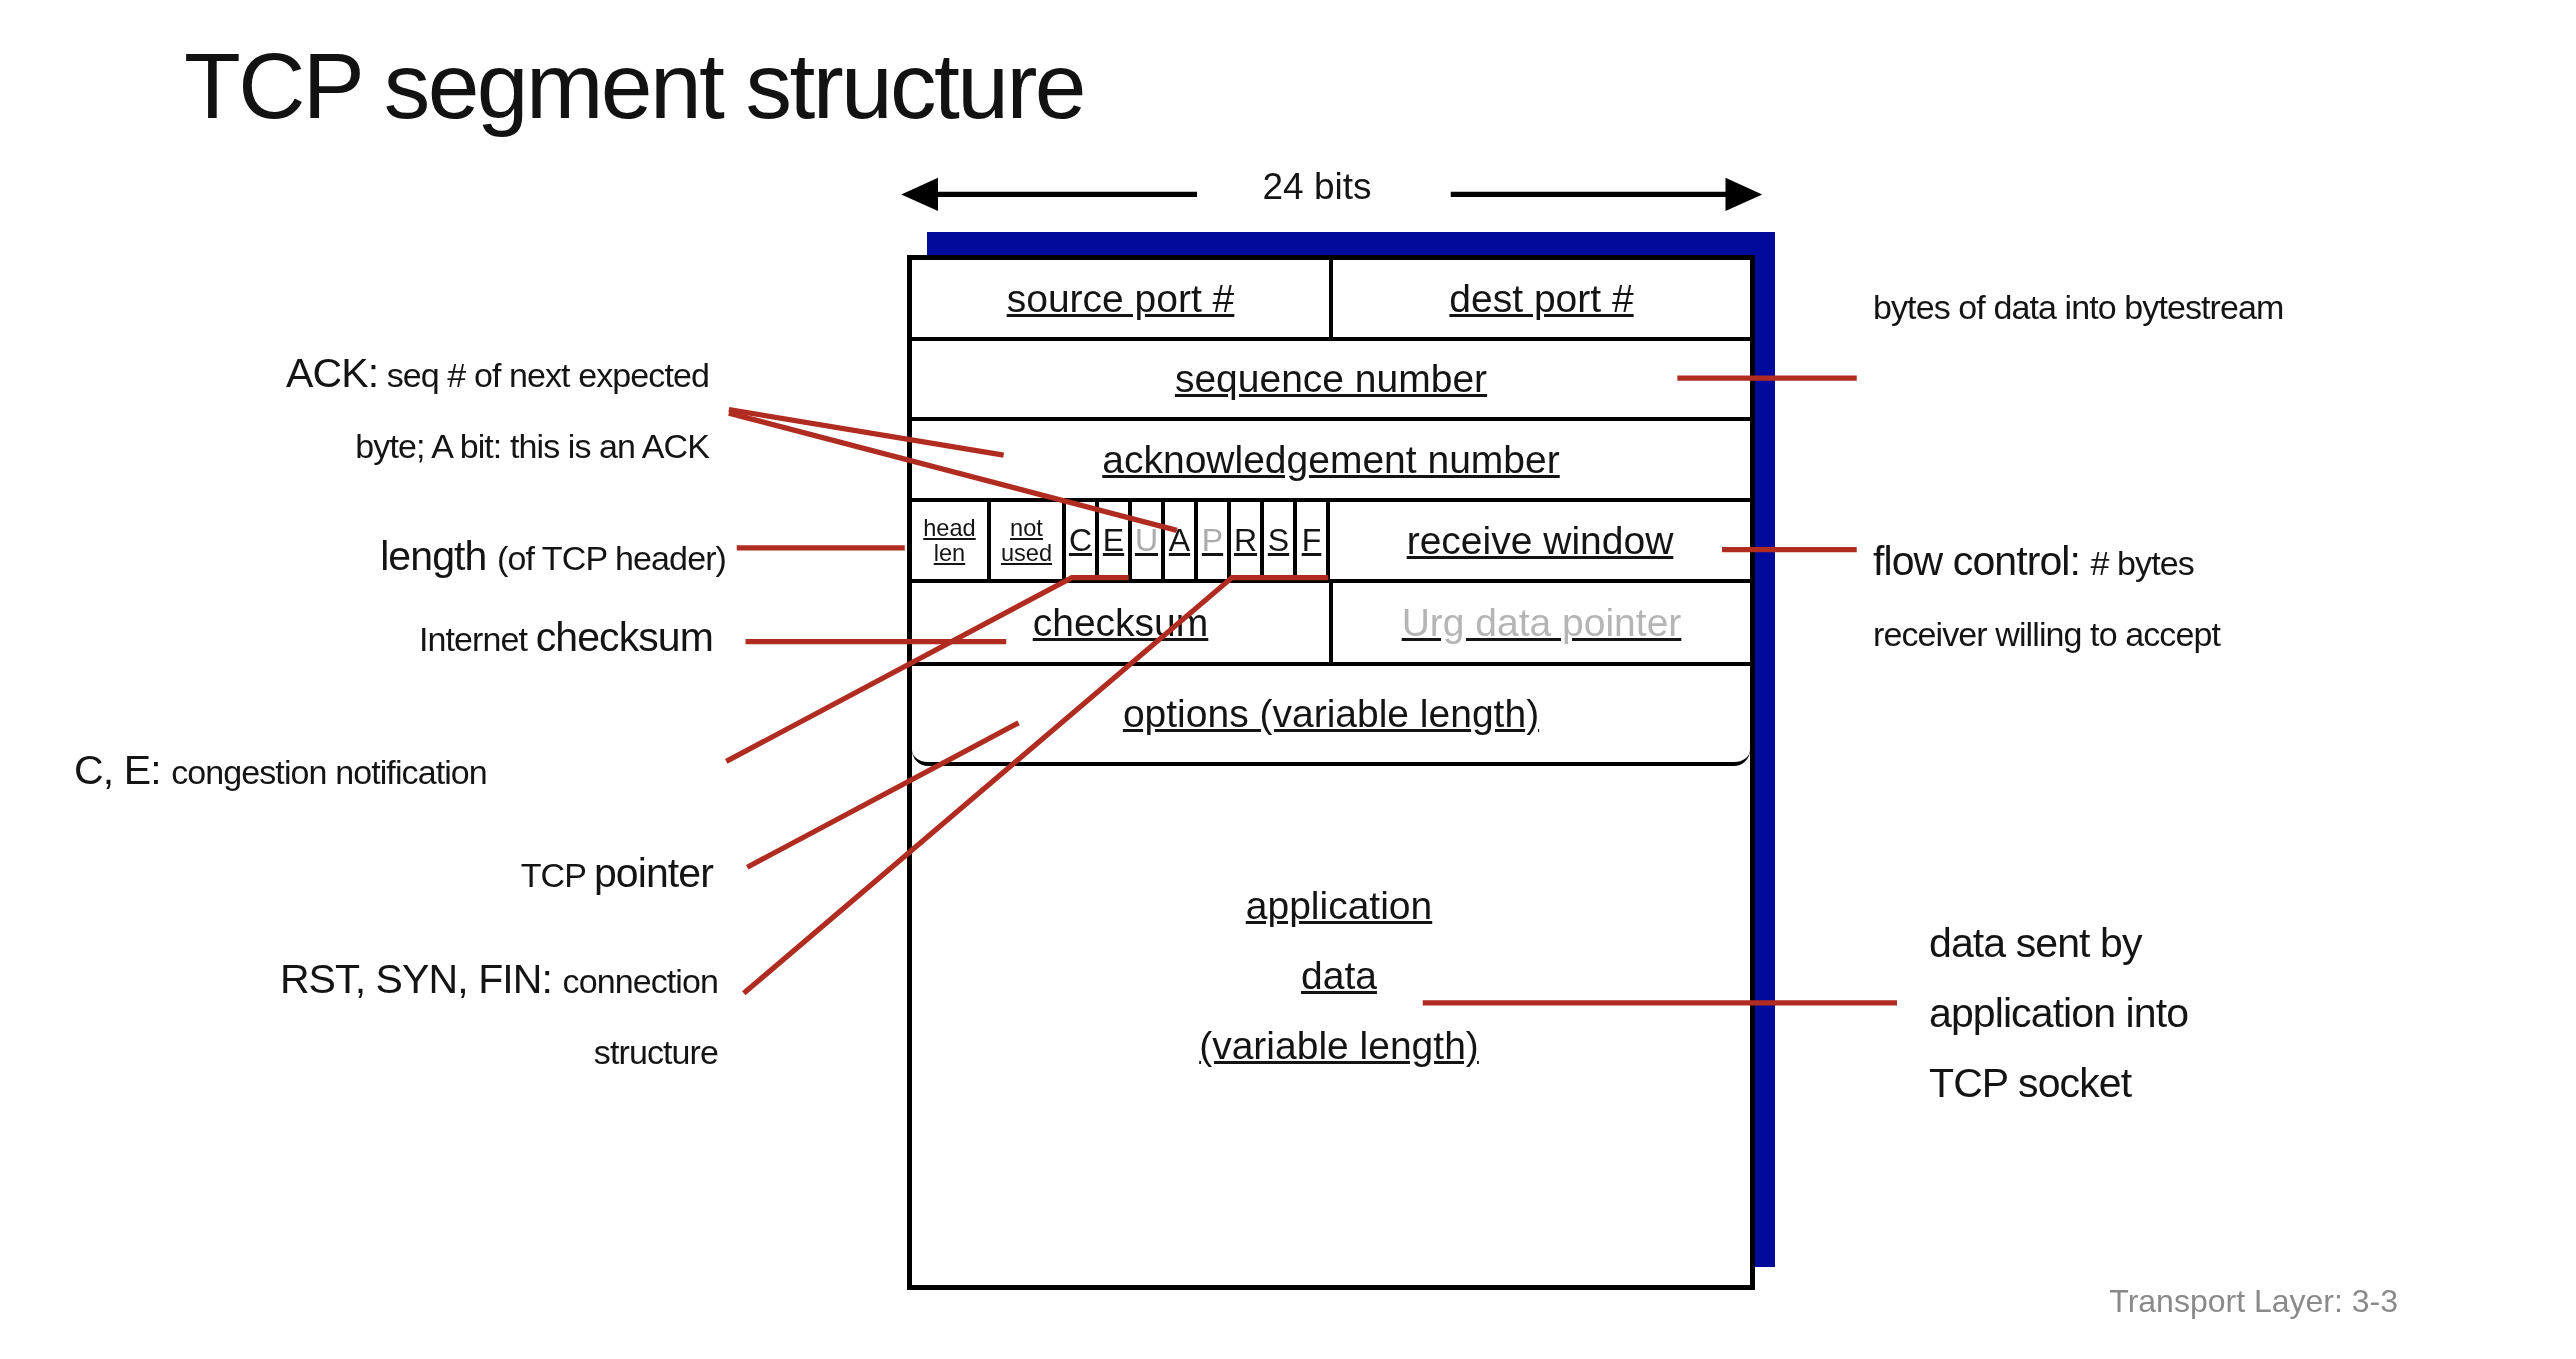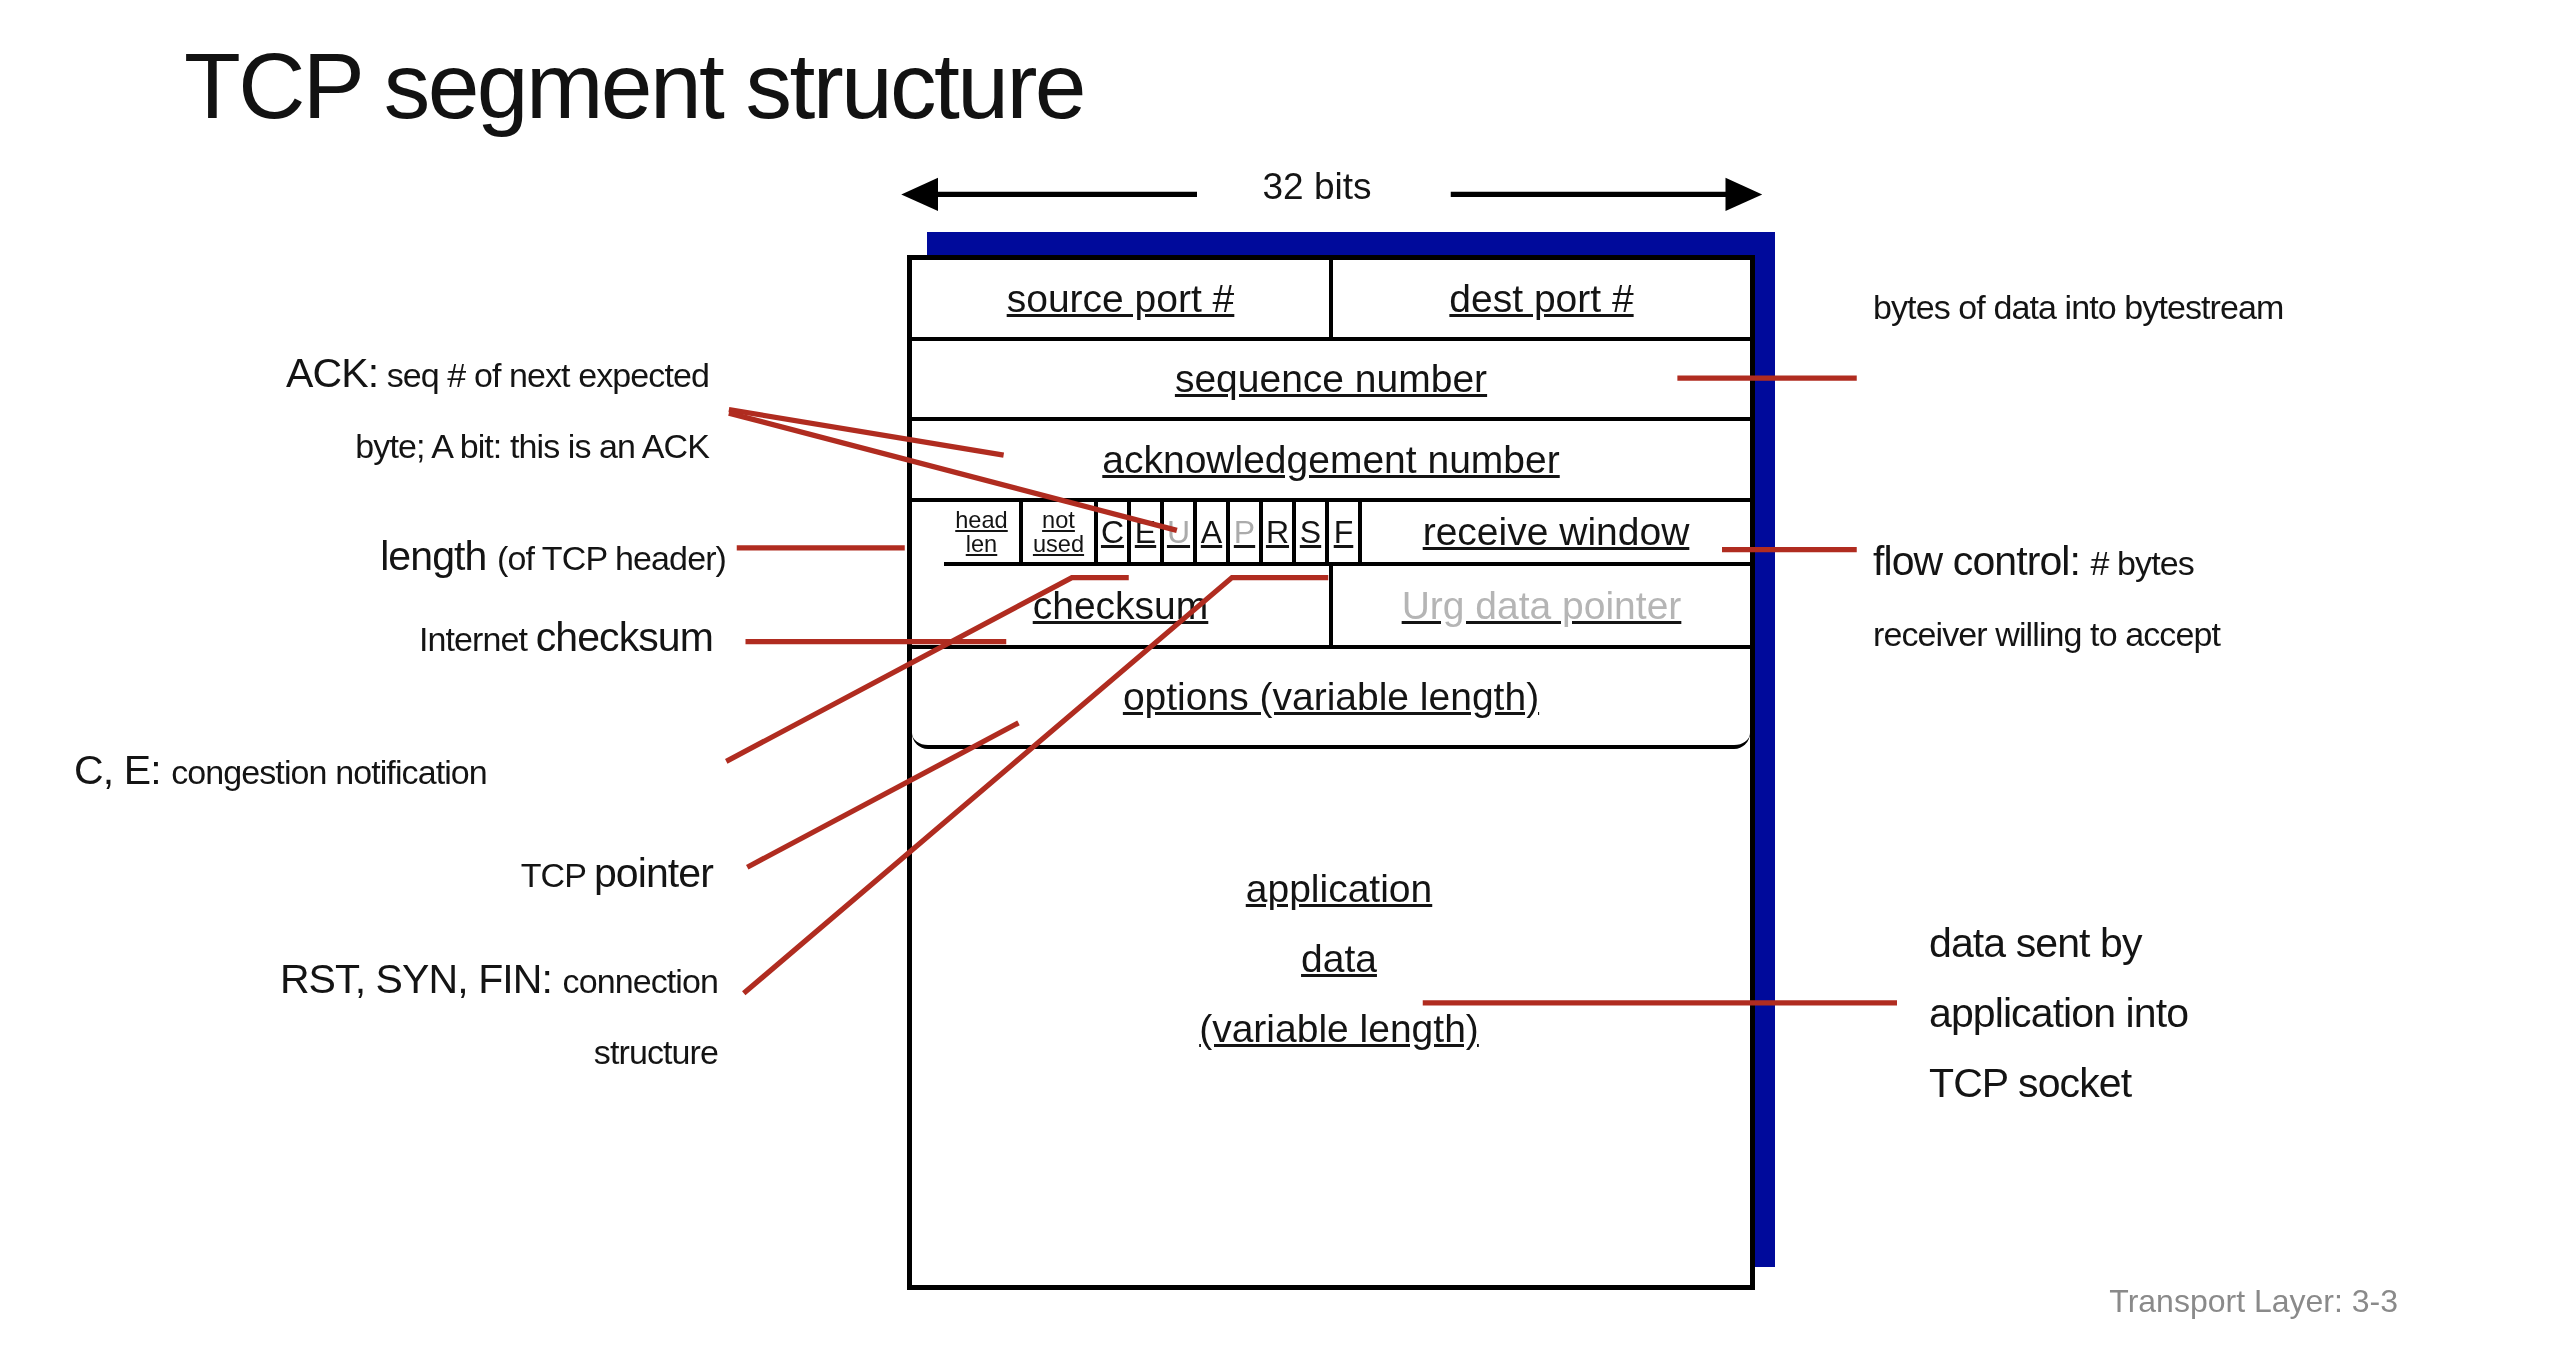--- a/index.html
+++ b/index.html
@@ -18,21 +18,21 @@
 
   .bits{position:absolute;left:1199px;top:166px;width:236px;text-align:center;font-size:37px;}
 
   
   .shadow{position:absolute;left:927px;top:232px;width:848px;height:1035px;background:var(--shadow-blue);z-index:0;}
   .pkt{position:absolute;left:907px;top:255px;width:848px;height:1035px;background:#fff;border:5.3px solid #000;z-index:1;display:flex;flex-direction:column;text-decoration:underline;}
   .row{display:flex;border-bottom:4.4px solid #000;align-items:stretch;}
   .row:last-child{border-bottom:none;flex:1;}
   .cell{display:flex;align-items:center;justify-content:center;font-size:39px;}
   .cell.rbord{border-right:4.4px solid #000;}
-  .r1{height:81px;} .r2{height:80px;} .r3{height:81px;} .r4{height:64px;margin-left:32px;} .r5{height:83px;} .r6{height:100px;border-radius:16px;}
+  .r1{height:81px;} .r2{height:80px;} .r3{height:81px;} .r4{height:81px;} .r5{height:83px;} .r6{height:100px;border-radius:16px;}
   .half{flex:1;}
   .tiny{font-size:23.6px;line-height:1.02;text-align:center;flex-direction:column;justify-content:center;}
   .hl{width:79px;} .nu{width:75px;}
   .flag{width:33px;font-size:32px;}
   .flag.muted{color:#ababab;}
   .rw{flex:1;}
   .gray-cell{color:var(--muted-gray);}
   .appcell{flex:1;flex-direction:column;justify-content:flex-start;padding-top:105px;line-height:70px;font-size:39px;padding-left:16px;}
 
   
@@ -56,21 +56,21 @@
   .blackline{stroke:#000;stroke-width:6;fill:none;}
   .blackhead{fill:#000;stroke:none;}
 </style>
 </head>
 <body>
 
 <div class="slide">
 
   <div class="title">TCP segment structure</div>
 
-  <div class="bits">32 bits</div>
+  <div class="bits">24 bits</div>
 
   <div class="shadow"></div>
 
   <div class="pkt">
     <div class="row r1">
       <div class="cell half rbord">source port #</div>
       <div class="cell half">dest port #</div>
     </div>
     <div class="row r2">
       <div class="cell half">sequence number</div>

